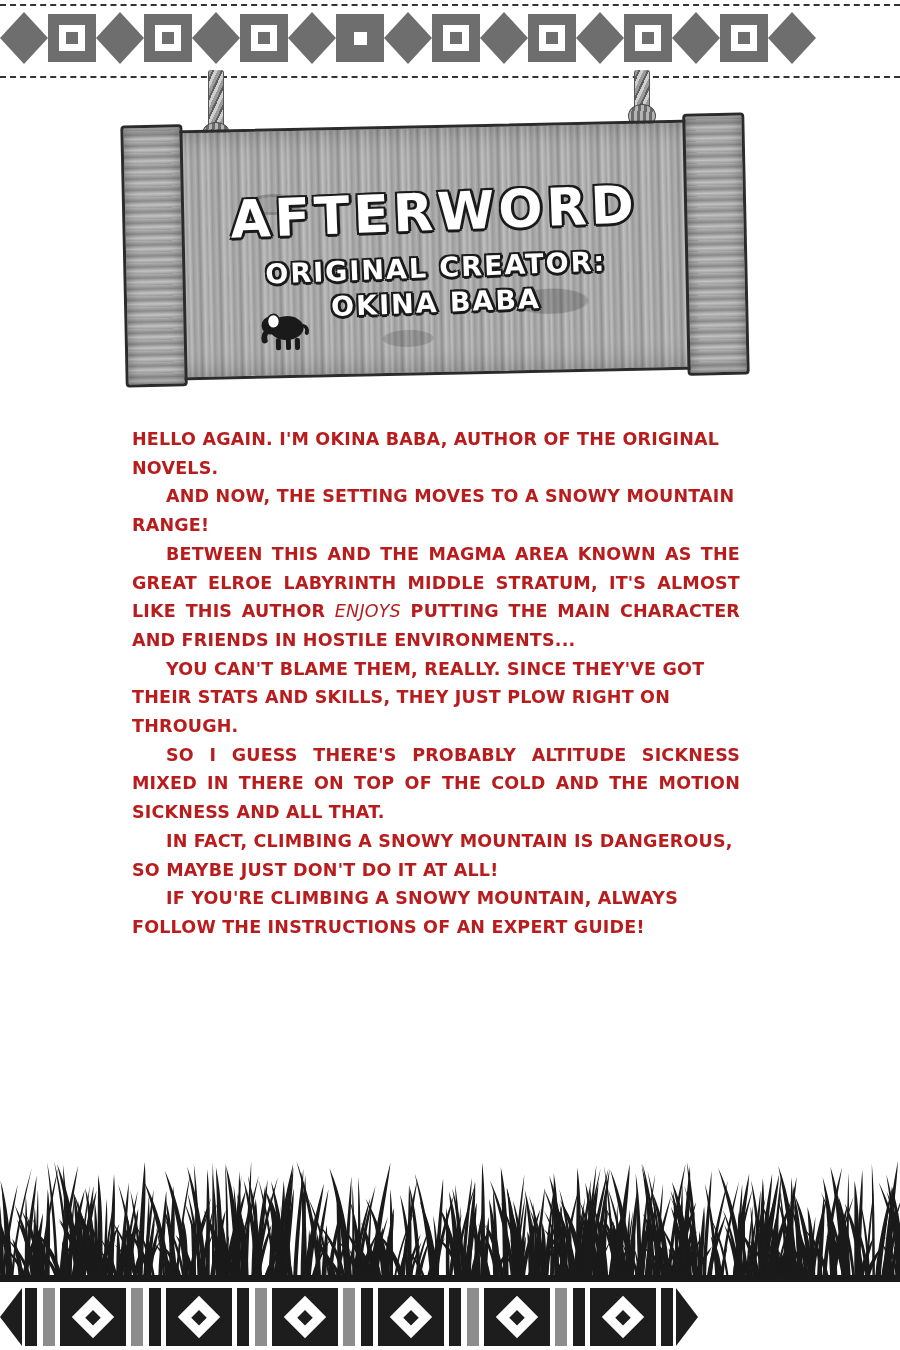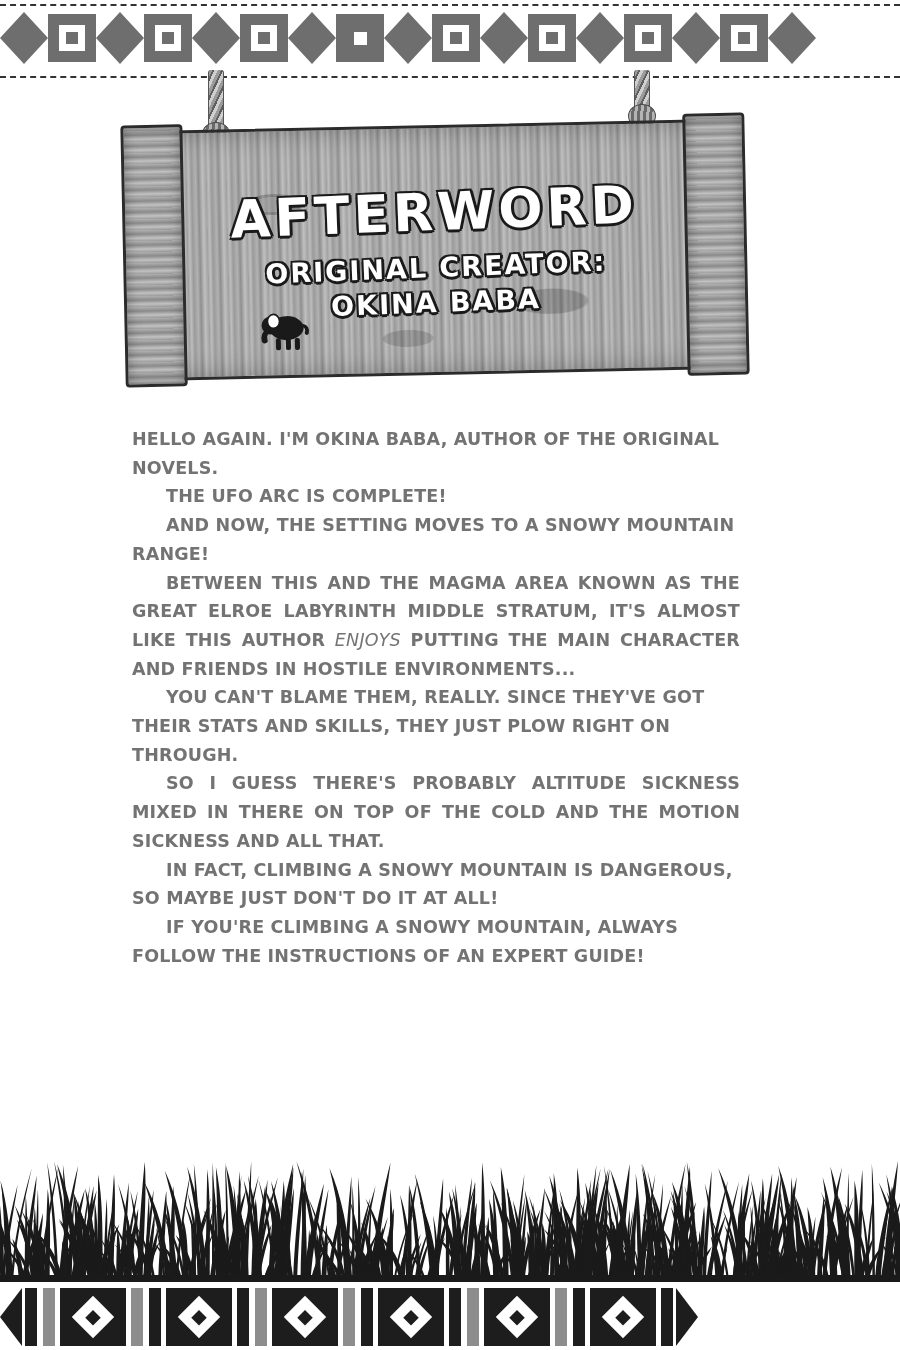--- a/index.html
+++ b/index.html
@@ -204,21 +204,21 @@
   
   .afterword-text {
     position: absolute;
     top: 425px;
     left: 132px;
     width: 608px;
     font-family: "DejaVu Sans", sans-serif;
     font-size: 17.5px;
     line-height: 28.7px;
     letter-spacing: .2px;
-    color: #737373;
+    color: #b91c1c;
     text-transform: uppercase;
     font-weight: 600;
   }
   .afterword-text p {
     margin: 0;
     text-indent: 34px;
     text-align: justify;
   }
   .afterword-text p.first { text-indent: 0; }
   .afterword-text p.noj { text-align: left; }
@@ -352,21 +352,20 @@
         <rect x="29" y="28" width="5" height="12" rx="2"></rect>
         <rect x="38" y="28" width="5" height="12" rx="2"></rect>
         <path d="M46 14 q8 2 6 10 q-3 3 -4 -1 q2 -5 -3 -6 z"></path>
       </g>
     </svg>
   </div>
 </div>
 
 <div class="afterword-text">
   <p class="first noj">HELLO AGAIN. I'M OKINA BABA, AUTHOR OF THE ORIGINAL NOVELS.</p>
-  <p class="noj">THE UFO ARC IS COMPLETE!</p>
   <p class="noj">AND NOW, THE SETTING MOVES TO A SNOWY MOUNTAIN RANGE!</p>
   <p><span>BETWEEN THIS AND THE MAGMA AREA KNOWN AS THE GREAT ELROE LABYRINTH MIDDLE STRATUM, IT'S ALMOST LIKE THIS AUTHOR </span><em>ENJOYS</em><span> PUTTING THE MAIN CHARACTER AND FRIENDS IN HOSTILE ENVIRONMENTS...</span></p>
   <p class="noj">YOU CAN'T BLAME THEM, REALLY. SINCE THEY'VE GOT THEIR STATS AND SKILLS, THEY JUST PLOW RIGHT ON THROUGH.</p>
   <p>SO I GUESS THERE'S PROBABLY ALTITUDE SICKNESS MIXED IN THERE ON TOP OF THE COLD AND THE MOTION SICKNESS AND ALL THAT.</p>
   <p class="noj">IN FACT, CLIMBING A SNOWY MOUNTAIN IS DANGEROUS, SO MAYBE JUST DON'T DO IT AT ALL!</p>
   <p class="noj">IF YOU'RE CLIMBING A SNOWY MOUNTAIN, ALWAYS FOLLOW THE INSTRUCTIONS OF AN EXPERT GUIDE!</p>
 </div>
 
 <div class="grass">
   <svg width="900" height="125" viewBox="0 0 900 125" preserveAspectRatio="none">

